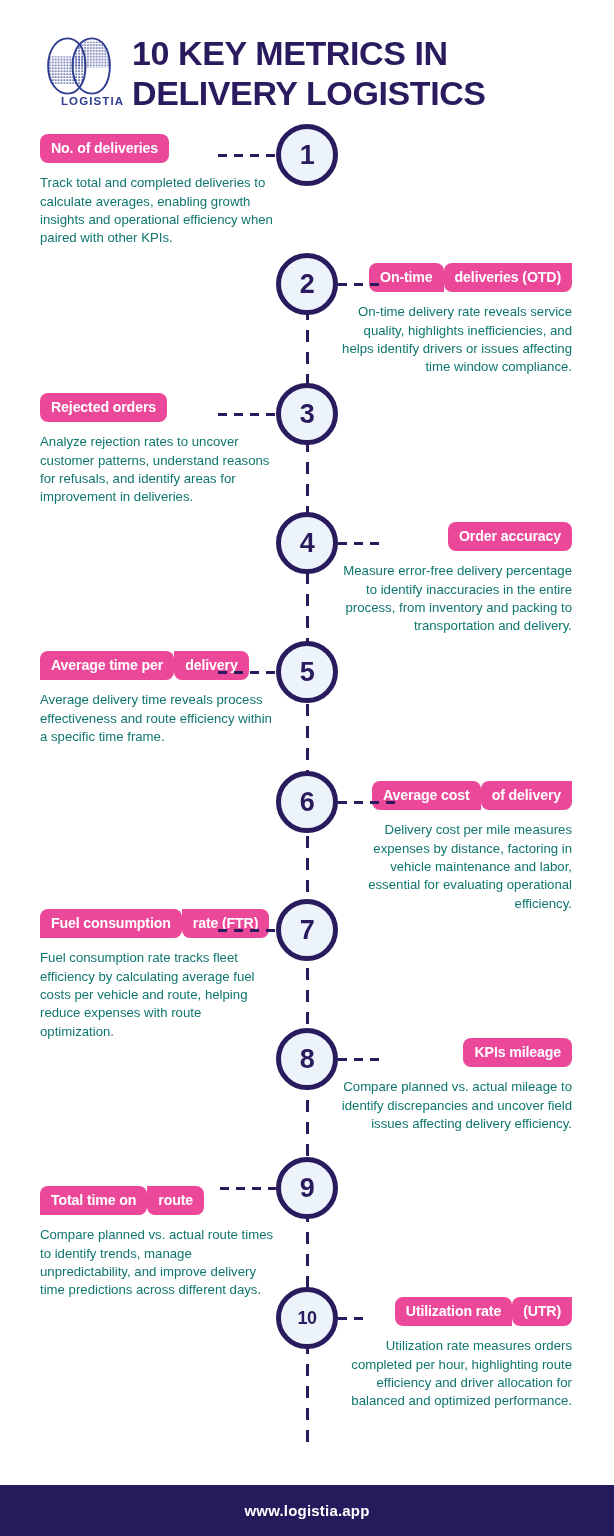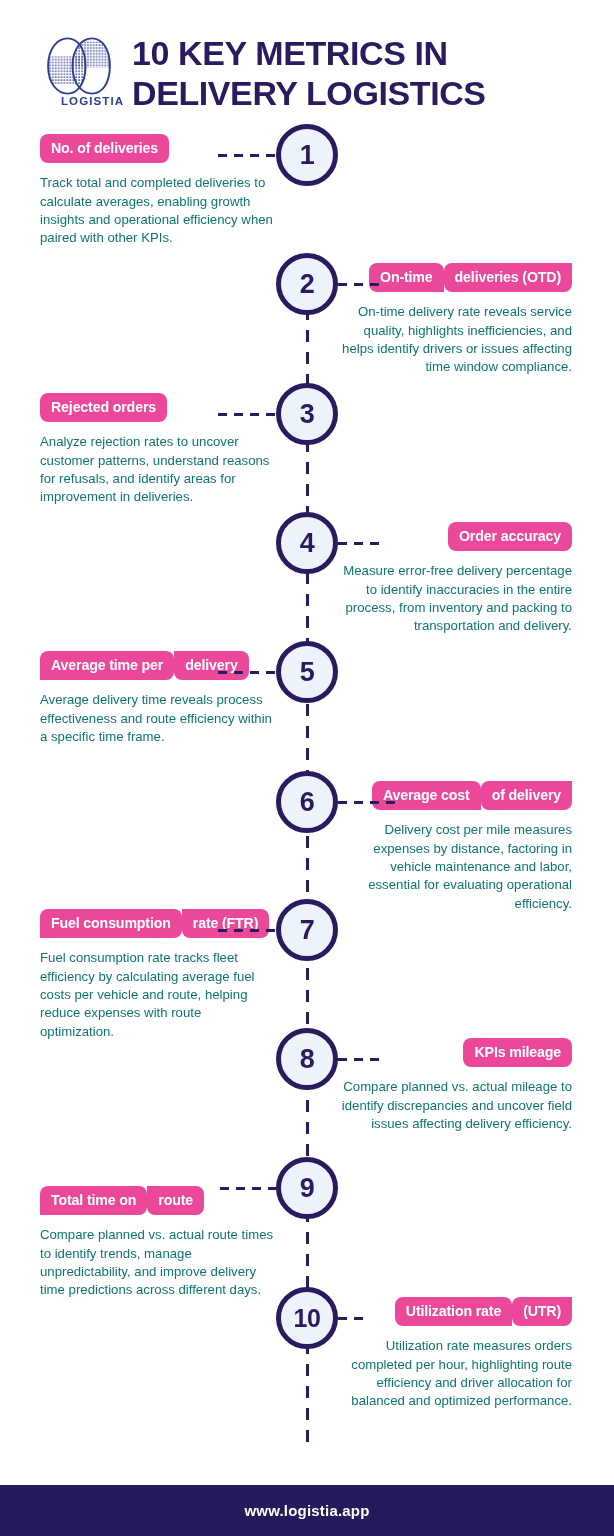--- a/index.html
+++ b/index.html
@@ -64,21 +64,21 @@
     border: 5px solid #2a1b5e;
     display: flex;
     align-items: center;
     justify-content: center;
     font-size: 27px;
     font-weight: bold;
     color: #2a1b5e;
     letter-spacing: -0.5px;
     z-index: 3;
   }
-  .node.wide { font-size: 25px; }
+  .node.wide { font-size: 18px; }
 
   .dash {
     position: absolute;
     height: 3px;
     background-image: linear-gradient(to right, #2a1b5e 0 58%, rgba(0,0,0,0) 58% 100%);
     background-size: 16px 3px;
     background-repeat: repeat-x;
     z-index: 1;
   }
 

